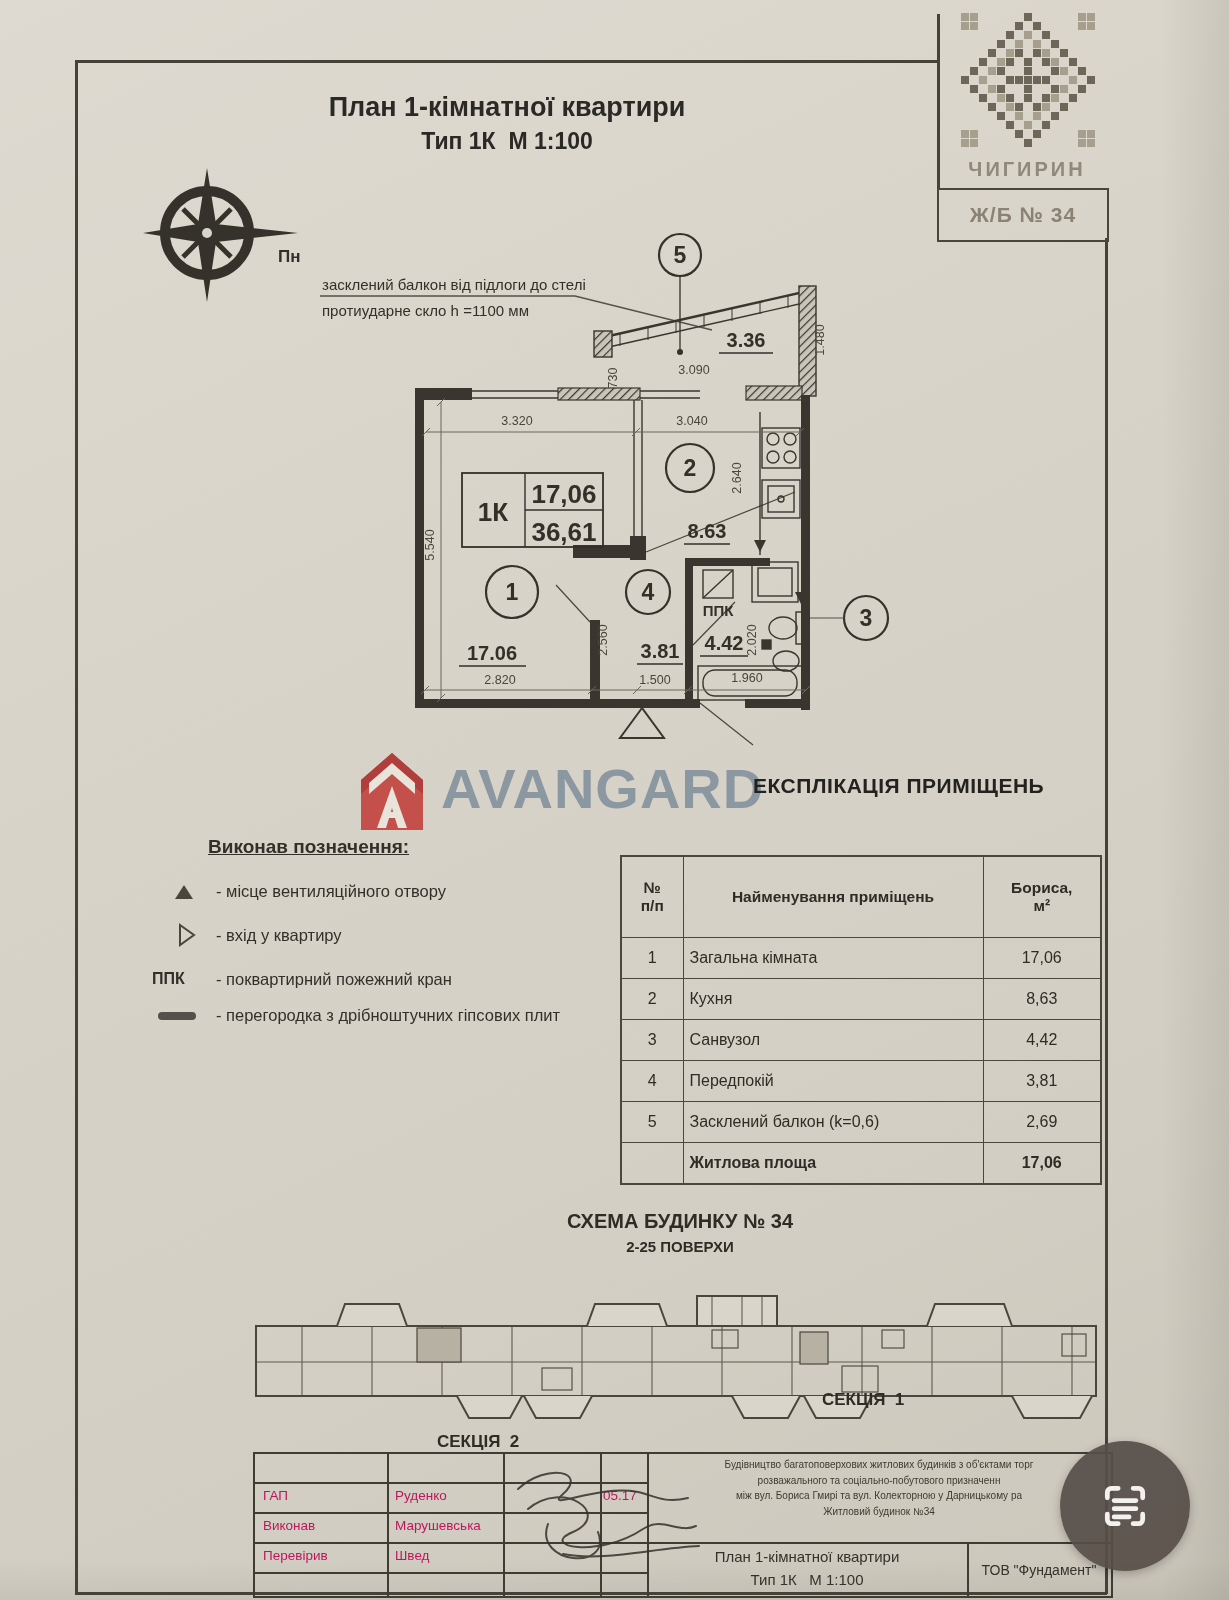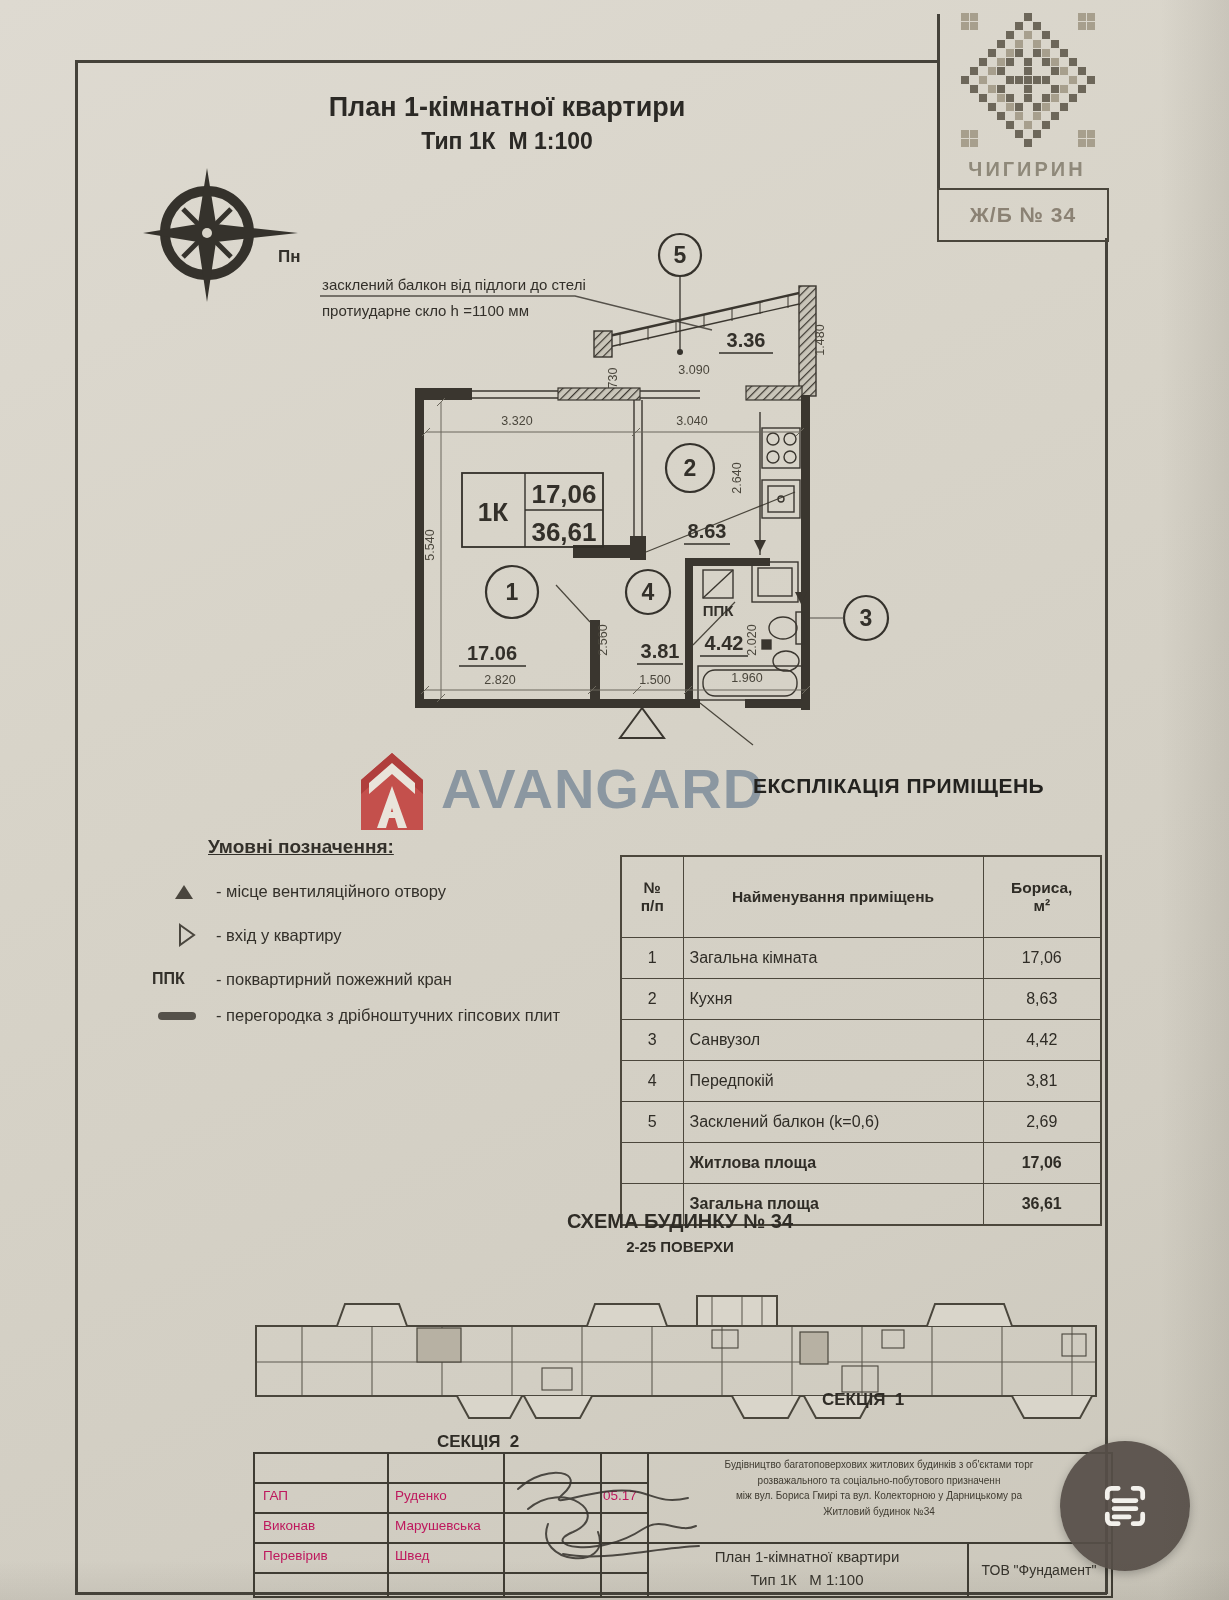--- a/index.html
+++ b/index.html
@@ -346,21 +346,21 @@
 <svg class="abs" style="left:353px;top:750px;" width="78" height="82" viewBox="0 0 78 82">
   <polygon points="8,80 8,30 39,3 70,30 70,80" fill="#c4504c"></polygon>
   <polygon points="8,30 39,3 70,30 70,44 39,17 8,44" fill="#b03e3c"></polygon>
   <polygon points="16,44 39,24 62,44 62,33 39,13 16,33" fill="#e9e4da"></polygon>
   <polygon points="24,78 39,36 54,78 45,78 39,58 33,78" fill="#e9e4da"></polygon>
   <rect x="33" y="62" width="12" height="6" fill="#e9e4da"></rect>
 </svg>
 <div class="abs logo-text">AVANGARD</div>
 <div class="abs expl-heading">ЕКСПЛІКАЦІЯ ПРИМІЩЕНЬ</div>
 
-<div class="abs legend-head">Умовні позначення:</div>
+<div class="abs legend-head">Виконав позначення:</div>
 <svg class="abs" style="left:174px;top:884px;" width="20" height="16" viewBox="0 0 20 16">
     <polygon points="10,1 19,15 1,15" fill="#4a463e"></polygon>
   </svg>
 <div class="abs legend-label" style="left:216px;top:882px;">- місце вентиляційного отвору</div>
 <svg class="abs" style="left:178px;top:924px;" width="17" height="22" viewBox="0 0 17 22">
     <polygon points="2,1 16,11 2,21" fill="none" stroke="#4a463e" stroke-width="2"></polygon>
   </svg>
 <div class="abs legend-label" style="left:216px;top:926px;">- вхід у квартиру</div>
 <div class="abs ppk-sym" style="left:152px;top:970px;">ППК</div>
 <div class="abs legend-label" style="left:216px;top:970px;">- поквартирний пожежний кран</div>
@@ -403,25 +403,20 @@
   </tr>
   <tr>
     <td class="c">5</td>
     <td class="nm">Засклений балкон (k=0,6)</td>
     <td class="c">2,69</td>
   </tr>
   <tr class="tot">
     <td></td>
     <td class="nm">Житлова площа</td>
     <td class="c">17,06</td>
-  </tr>
-  <tr class="tot">
-    <td></td>
-    <td class="nm">Загальна площа</td>
-    <td class="c">36,61</td>
   </tr>
 </tbody>
   </table>
 
 <div class="abs schema-h sh1">СХЕМА БУДИНКУ № 34</div>
 <div class="abs schema-h sh2">2-25 ПОВЕРХИ</div>
 
 <svg class="abs" style="left:242px;top:1278px;" width="868" height="152" viewBox="0 0 868 152">
   <g fill="none" stroke="#4a463c" stroke-width="2">
     <rect x="14" y="48" width="840" height="70"></rect>

